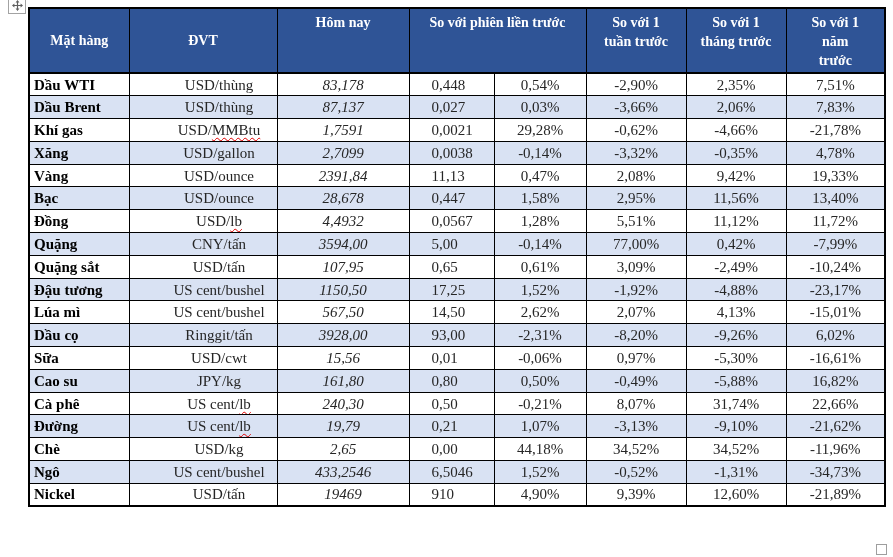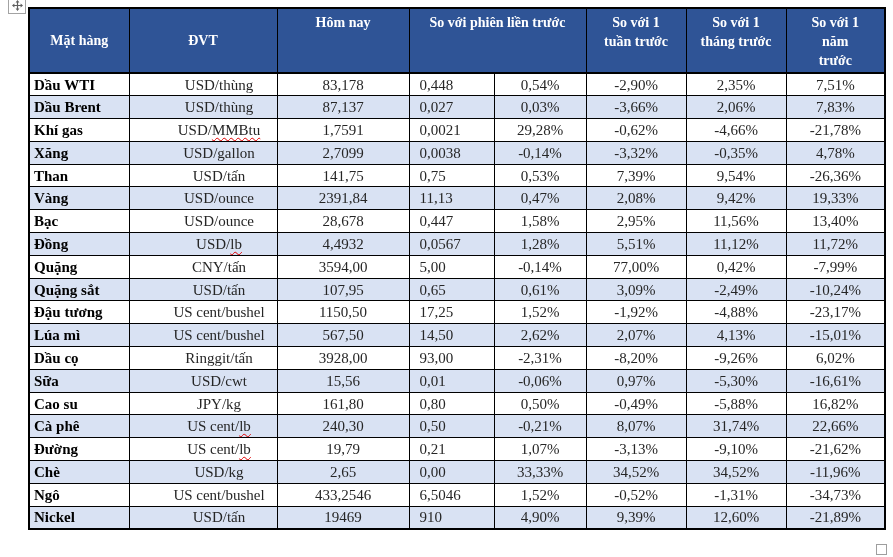--- a/index.html
+++ b/index.html
@@ -38,22 +38,22 @@
   .price-table thead th.vtop{vertical-align:top;padding-top:4px;margin-top:23px;}
   .price-table tbody tr{height:22.8px;background:var(--row-bg,#fff);}
   .price-table tbody tr:nth-child(even){background:var(--band-bg,#D9E2F3);}
   .price-table tbody tr:last-child td{border-bottom:2px solid var(--border,#000);}
   .price-table td{
     font-size:15px;line-height:18px;color:var(--text,#262626);
     vertical-align:middle;padding:0 4px;
   }
   td.item{font-weight:bold;color:#000;text-align:left;}
   td.unit{text-align:center;padding-left:36px;}
-  td.today{text-align:center;}
-  td.abs{text-align:left;padding-left:10px;}
+  td.today{text-align:center;font-style:italic;}
+  td.abs{text-align:left;padding-left:22px;}
   td.pct{text-align:center;}
   .squiggle{
     text-decoration-line:underline;
     text-decoration-style:wavy;
     text-decoration-color:var(--squiggle,#e00000);
     text-decoration-thickness:1px;
     text-underline-offset:2px;
   }
 </style>
 </head>
@@ -128,30 +128,20 @@
     <td class="item">Xăng</td>
     <td class="unit">USD/gallon</td>
     <td class="today">2,7099</td>
     <td class="abs">0,0038</td>
     <td class="pct">-0,14%</td>
     <td class="pct">-3,32%</td>
     <td class="pct">-0,35%</td>
     <td class="pct">4,78%</td>
   </tr>
         <tr>
-    <td class="item">Than</td>
-    <td class="unit">USD/tấn</td>
-    <td class="today">141,75</td>
-    <td class="abs">0,75</td>
-    <td class="pct">0,53%</td>
-    <td class="pct">7,39%</td>
-    <td class="pct">9,54%</td>
-    <td class="pct">-26,36%</td>
-  </tr>
-        <tr>
     <td class="item">Vàng</td>
     <td class="unit">USD/ounce</td>
     <td class="today">2391,84</td>
     <td class="abs">11,13</td>
     <td class="pct">0,47%</td>
     <td class="pct">2,08%</td>
     <td class="pct">9,42%</td>
     <td class="pct">19,33%</td>
   </tr>
         <tr>
@@ -262,21 +252,21 @@
     <td class="pct">1,07%</td>
     <td class="pct">-3,13%</td>
     <td class="pct">-9,10%</td>
     <td class="pct">-21,62%</td>
   </tr>
         <tr>
     <td class="item">Chè</td>
     <td class="unit">USD/kg</td>
     <td class="today">2,65</td>
     <td class="abs">0,00</td>
-    <td class="pct">33,33%</td>
+    <td class="pct">44,18%</td>
     <td class="pct">34,52%</td>
     <td class="pct">34,52%</td>
     <td class="pct">-11,96%</td>
   </tr>
         <tr>
     <td class="item">Ngô</td>
     <td class="unit">US cent/bushel</td>
     <td class="today">433,2546</td>
     <td class="abs">6,5046</td>
     <td class="pct">1,52%</td>

